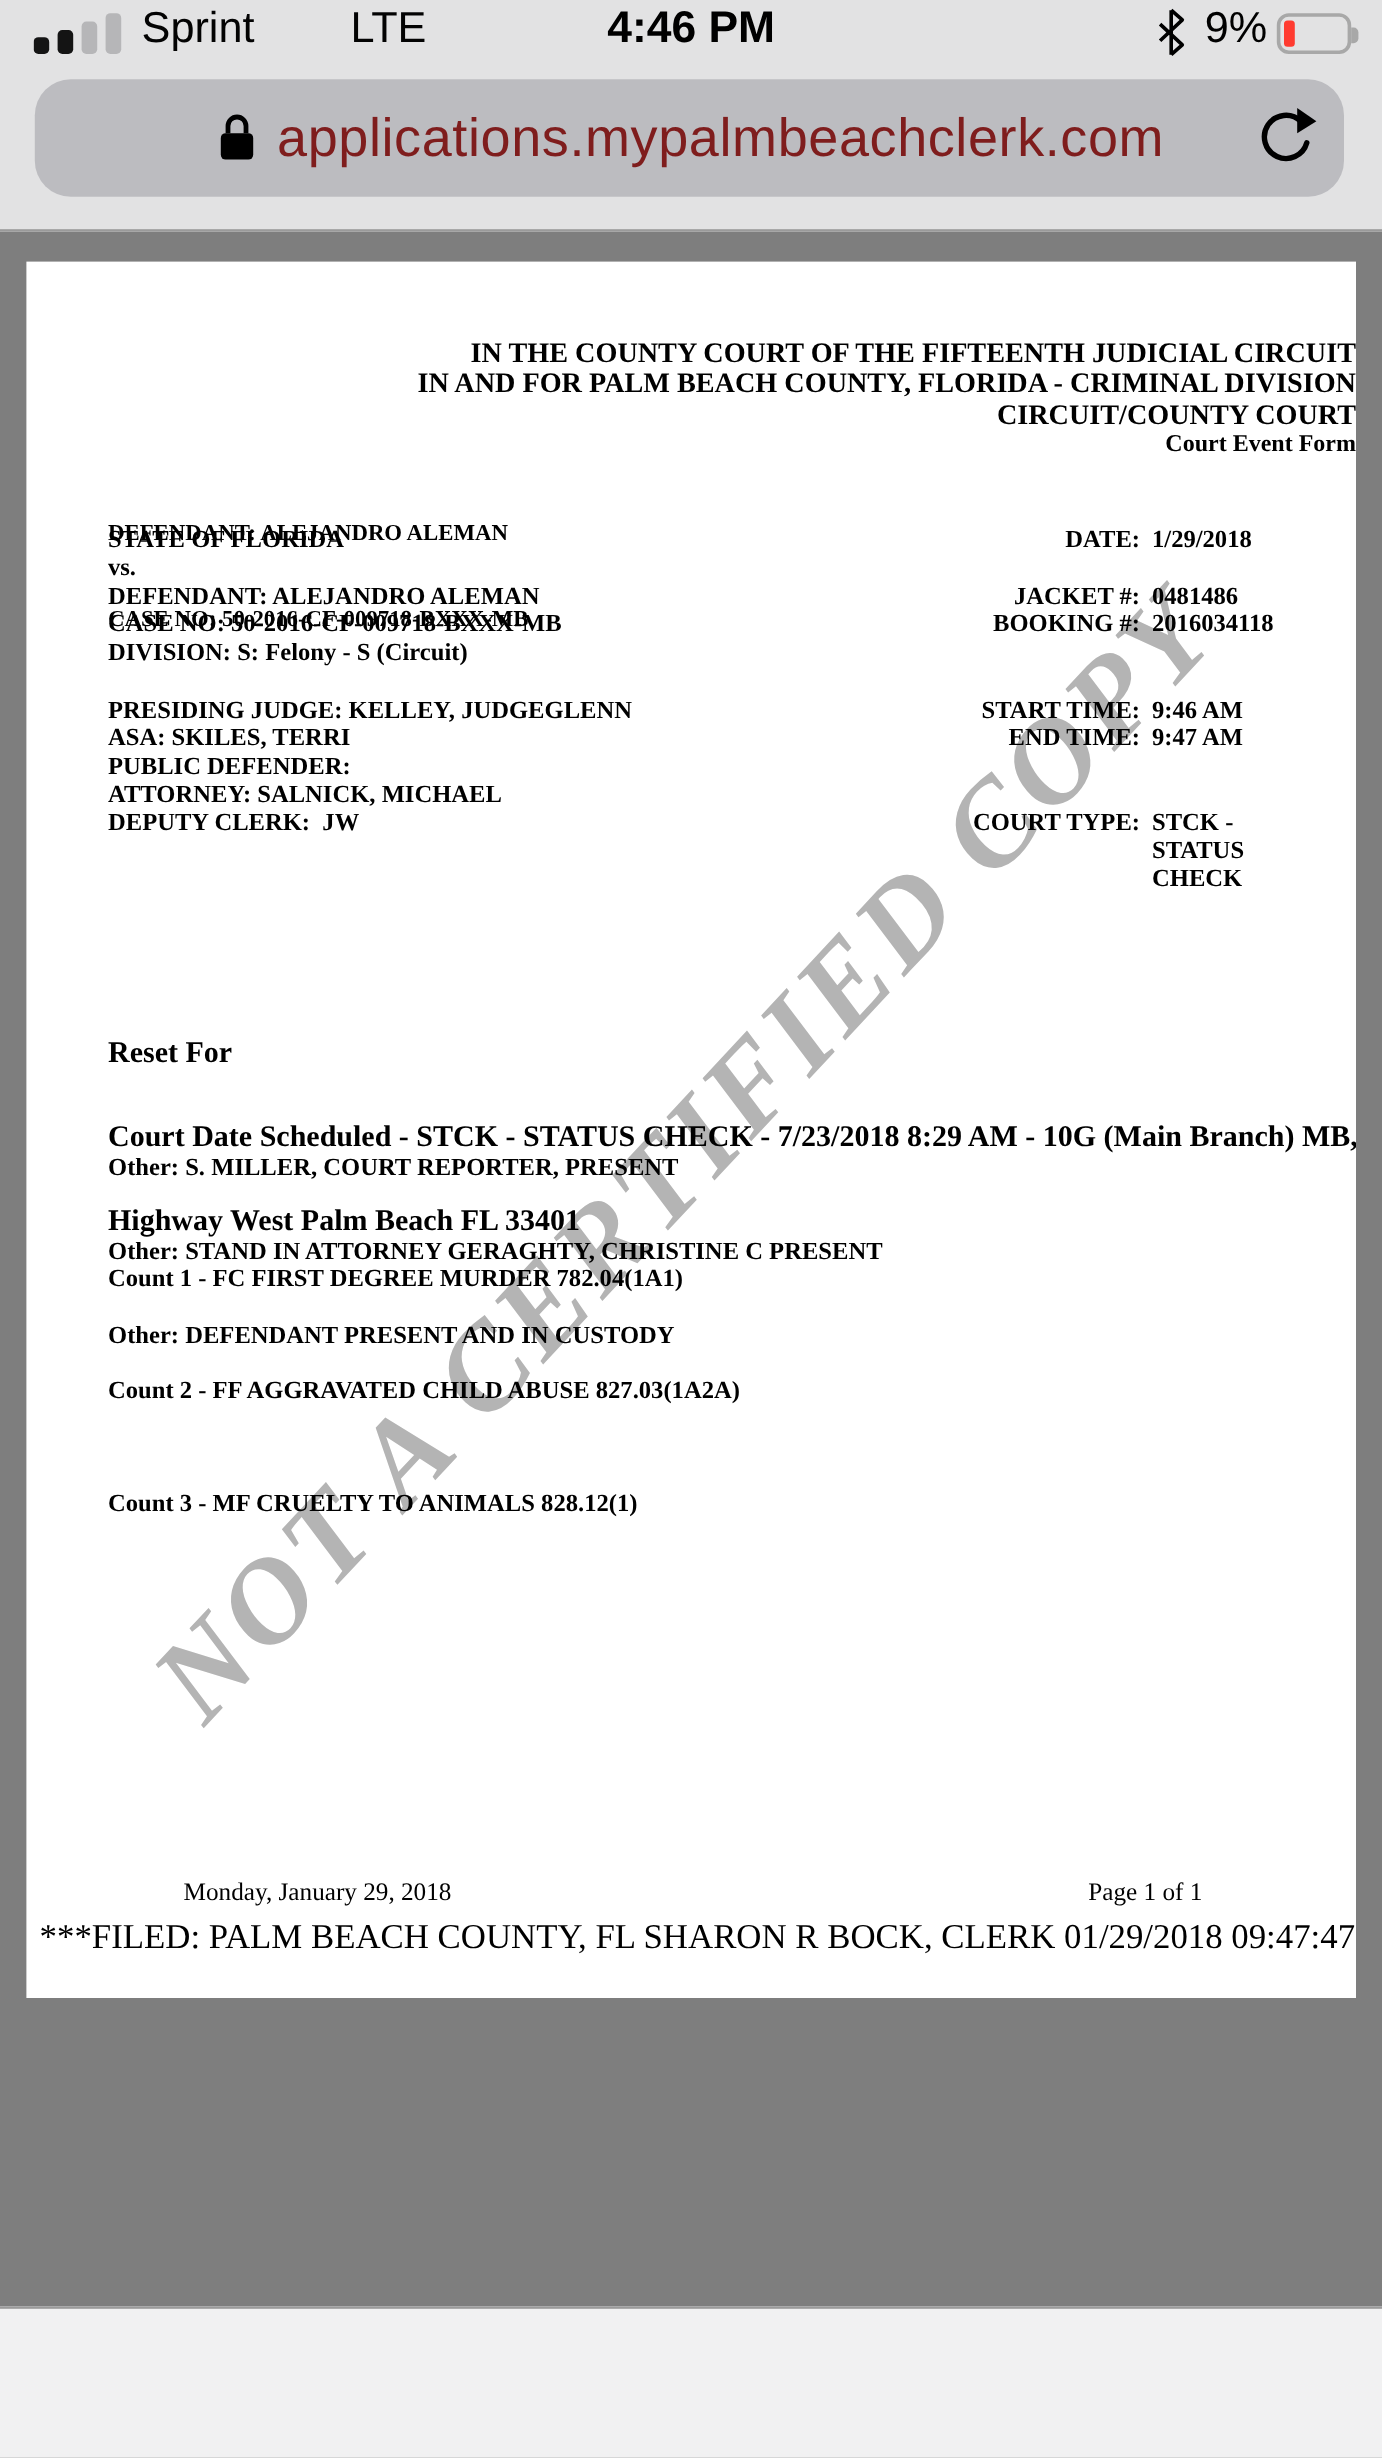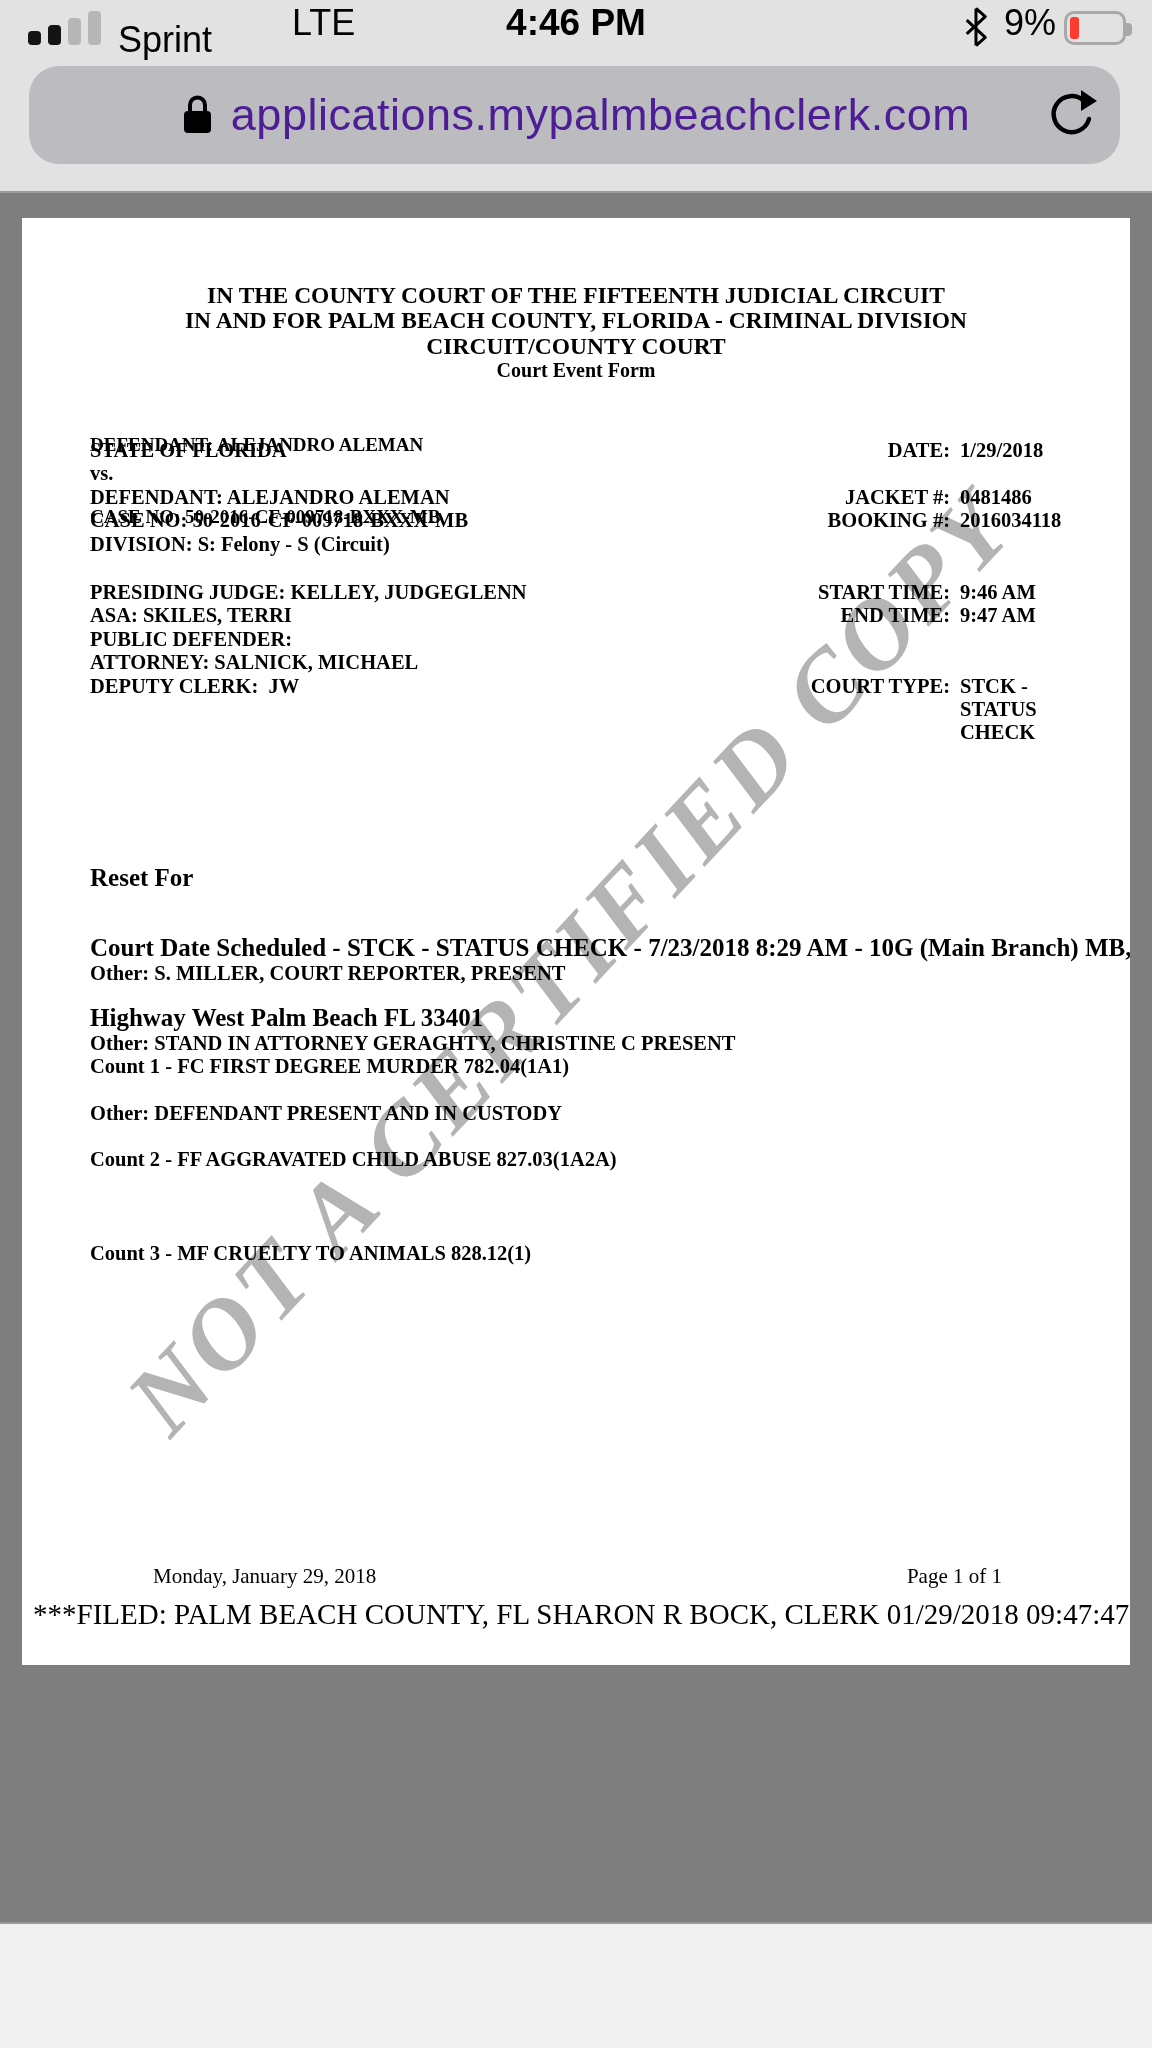--- a/index.html
+++ b/index.html
@@ -4,43 +4,43 @@
 <style>
   * { margin:0; padding:0; box-sizing:border-box; }
   html,body { width:1152px; height:2048px; }
   body { background:#7e7e7e; font-family:"Liberation Sans", sans-serif; overflow:hidden; }
   .screen { position:relative; width:1152px; height:2048px; }
 
   
   .chrome-top { position:absolute; left:0; top:0; width:1152px; height:193px; background:#e2e2e3; border-bottom:2px solid #9a9a9a; }
   .statusbar { position:absolute; left:0; top:0; width:1152px; height:56px; }
   .signal { position:absolute; left:28px; top:8px; }
-  .carrier { position:absolute; left:118px; top:2px; font-size:36px; color:#030303;margin-top:17px; }
+  .carrier { position:absolute; left:118px; top:2px; font-size:36px; color:#030303; }
   .network { position:absolute; left:292px; top:2px; font-size:36px; color:#030303; }
   .clock { position:absolute; left:0; top:2px; width:1152px; text-align:center; font-size:37px; font-weight:600; color:#000; }
   .bt { position:absolute; left:962px; top:5px; }
   .battpct { position:absolute; left:1004px; top:2px; font-size:36px; color:#000; }
   .battery { position:absolute; left:1064px; top:11px; width:62px; height:34px; border:3px solid #a8a8a8; border-radius:10px; }
   .battery .fill { position:absolute; left:3px; top:3px; width:9px; height:22px; background:#ff3b30; border-radius:3px; }
   .battery .nub { position:absolute; right:-9px; top:9px; width:6px; height:13px; background:#a8a8a8; border-radius:0 4px 4px 0; }
 
   .urlpill { position:absolute; left:29px; top:66px; width:1091px; height:98px; background:#bcbcc0; border-radius:30px;
              display:flex; align-items:center; justify-content:center; gap:16px; }
-  .urltext { font-size:45px; color:#4c1d95; letter-spacing:0.5px; }
+  .urltext { font-size:45px; color:#7f1d1d; letter-spacing:0.5px; }
   .reload { position:absolute; right:22px; top:22px; }
 
   
   .page { position:absolute; left:22px; top:218px; width:1108px; height:1447px; background:#ffffff; overflow:hidden;
           font-family:"Liberation Serif", serif; color:#000; }
   .doc-layer { position:absolute; inset:0; z-index:2; }
   .watermark { position:absolute; left:548px; top:744px; z-index:1; transform:translate(-50%,-50%) rotate(-47deg);
                font-family:"Liberation Serif", serif; font-style:italic; font-weight:bold;
                font-size:100px; letter-spacing:5px; color:#b4b4b4; white-space:nowrap; }
 
-  .doc-header { position:absolute; top:65px; left:0; width:100%; text-align:center; }
+  .doc-header { position:absolute; top:65px; left:0; width:100%; text-align:right; }
   .h1 { font-size:23.5px; font-weight:bold; line-height:25.4px; white-space:pre; }
   .cef { font-size:20px; font-weight:bold; line-height:23px; }
 
   .defblock { position:absolute; top:167px; left:68px; font-size:19px; font-weight:bold; line-height:24px; white-space:pre; }
 
   .rows { position:absolute; left:68px; width:1015px; font-size:20.5px; font-weight:bold; }
   .rows1 { top:221px; } .rows2 { top:363px; }
   .row { display:flex; align-items:flex-start; line-height:23.4px; }
   .rl { flex:1; white-space:pre; }
   .rlab { width:200px; text-align:right; white-space:pre; }

